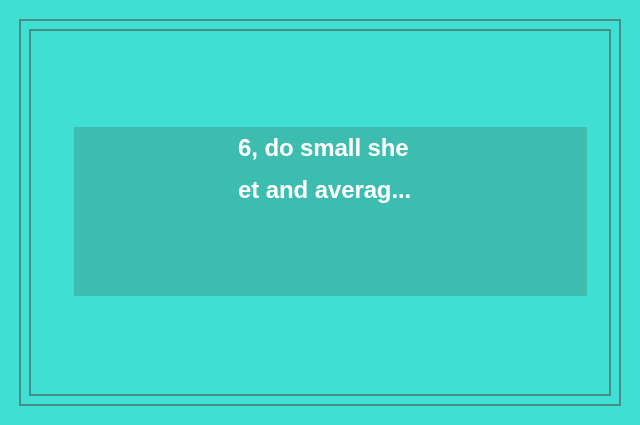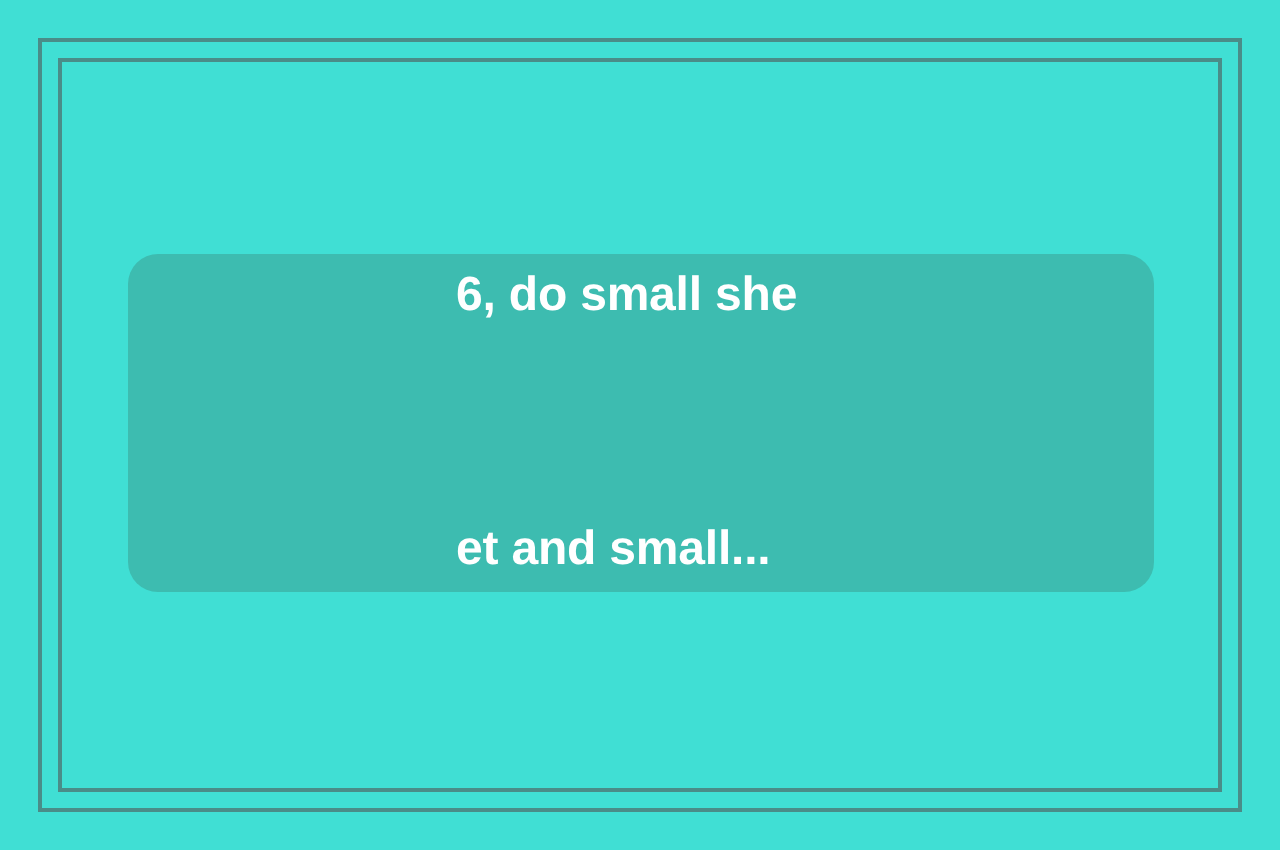--- a/index.html
+++ b/index.html
@@ -39,32 +39,31 @@
   .frame-inner {
     left: 29px;
     top: 29px;
     right: 29px;
     bottom: 29px;
   }
 
   
   #text-panel {
     position: absolute;
-    left: 64px;
+    left: 74px;
     top: 127px;
     width: 513px;
     height: 169px;
     background: #3dbcb0;
     box-sizing: border-box;
     display: flex;
     flex-direction: column;
-    justify-content: space-between;
+    justify-content: flex-start;
     padding-left: 164px;
     padding-right: 20px;
-    border-radius: 15px;
   }
 
   .panel-line {
     color: #ffffff;
     font-size: 24px;
     font-weight: 600;
     line-height: 42px;
     letter-spacing: -0.1px;
     white-space: pre;
   }
@@ -72,16 +71,16 @@
 </head>
 <body>
 
 <div id="canvas">
 
   <div class="frame frame-outer"></div>
   <div class="frame frame-inner"></div>
 
   <div id="text-panel">
     <div class="panel-line">6, do small she</div>
-    <div class="panel-line">et and small...</div>
+    <div class="panel-line">et and averag...</div>
   </div>
 
 </div>
 
 </body></html>

